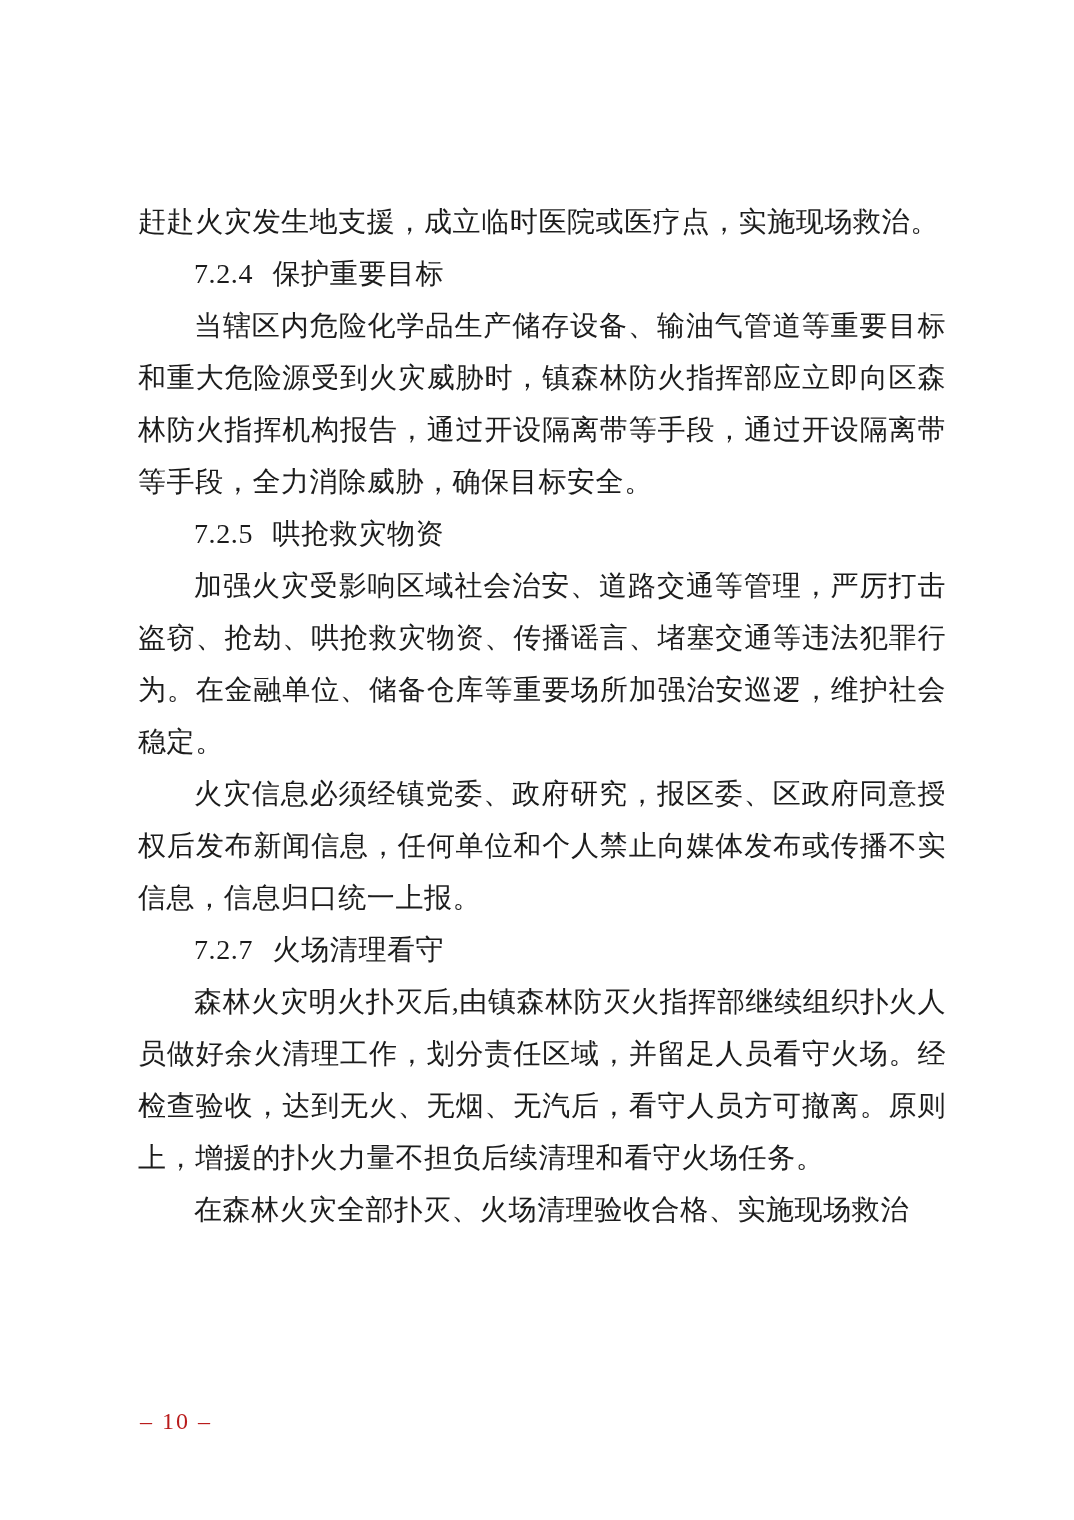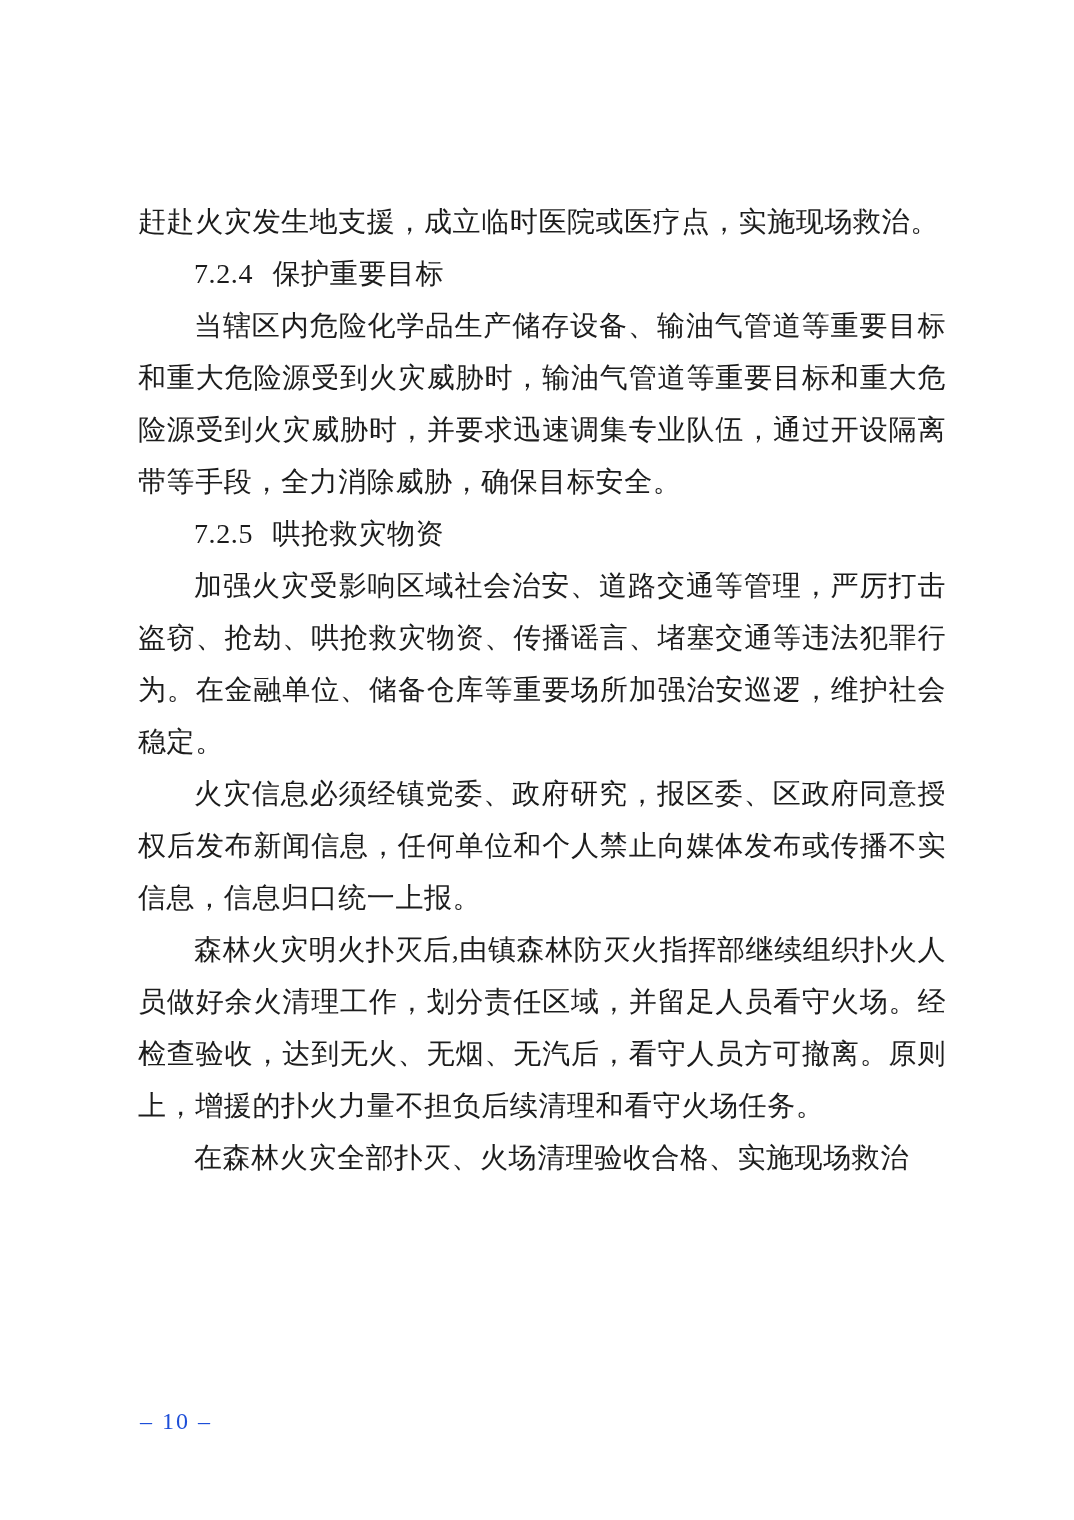--- a/index.html
+++ b/index.html
@@ -41,43 +41,44 @@
   .heading .htitle {
     padding-left: 0.7em;
   }
   .doc-footer {
     position: absolute;
     left: 140px;
     top: 1406px;
     font-size: 24px;
     line-height: 30px;
     letter-spacing: 2px;
-    color: #1d4ed8;
+    color: #b91c1c;
   }
 </style>
 </head>
 <body>
 
 <div class="page">
 
   <main class="doc-body">
 
     <p class="cont-line">赶赴火灾发生地支援，成立临时医院或医疗点，实施现场救治。</p>
 
     <p class="heading"><span class="hnum">7.2.4</span><span class="htitle">保护重要目标</span></p>
 
-    <p class="para">当辖区内危险化学品生产储存设备、输油气管道等重要目标和重大危险源受到火灾威胁时，输油气管道等重要目标和重大危险源受到火灾威胁时，并要求迅速调集专业队伍，通过开设隔离带等手段，全力消除威胁，确保目标安全。</p>
+    <p class="para">当辖区内危险化学品生产储存设备、输油气管道等重要目标和重大危险源受到火灾威胁时，镇森林防火指挥部应立即向区森林防火指挥机构报告，通过开设隔离带等手段，通过开设隔离带等手段，全力消除威胁，确保目标安全。</p>
 
     <p class="heading"><span class="hnum">7.2.5</span><span class="htitle">哄抢救灾物资</span></p>
 
     <p class="para">加强火灾受影响区域社会治安、道路交通等管理，严厉打击盗窃、抢劫、哄抢救灾物资、传播谣言、堵塞交通等违法犯罪行为。在金融单位、储备仓库等重要场所加强治安巡逻，维护社会稳定。</p>
 
 
     <p class="para">火灾信息必须经镇党委、政府研究，报区委、区政府同意授权后发布新闻信息，任何单位和个人禁止向媒体发布或传播不实信息，信息归口统一上报。</p>
 
+    <p class="heading"><span class="hnum">7.2.7</span><span class="htitle">火场清理看守</span></p>
 
     <p class="para">森林火灾明火扑灭后,由镇森林防灭火指挥部继续组织扑火人员做好余火清理工作，划分责任区域，并留足人员看守火场。经检查验收，达到无火、无烟、无汽后，看守人员方可撤离。原则上，增援的扑火力量不担负后续清理和看守火场任务。</p>
 
 
     <p class="para">在森林火灾全部扑灭、火场清理验收合格、实施现场救治</p>
 
   </main>
 
   <footer class="doc-footer">
     <span>– 10 –</span>

